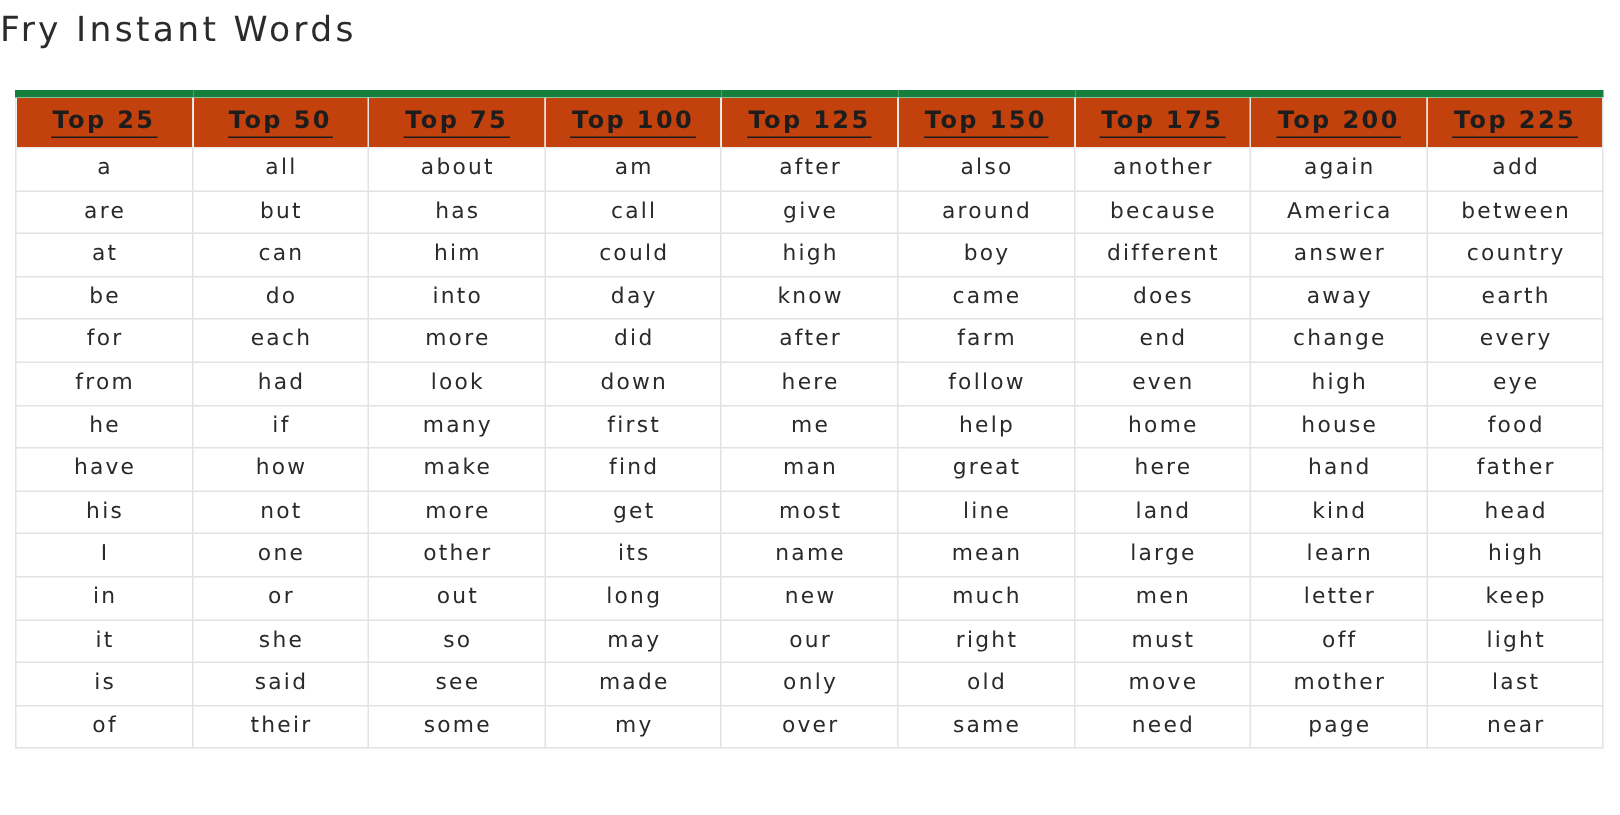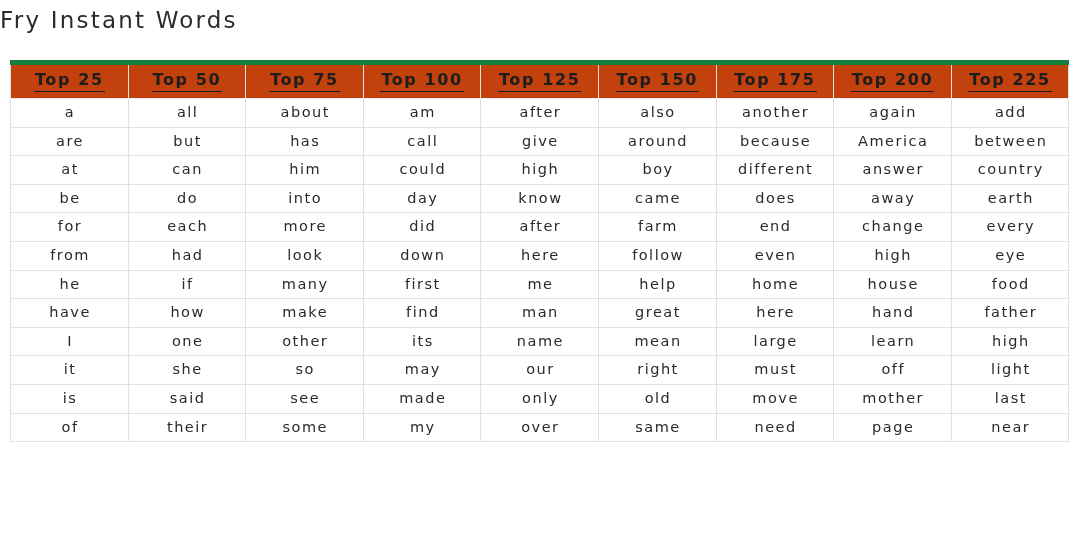--- a/index.html
+++ b/index.html
@@ -211,31 +211,53 @@
             <td><span class="cell-text">how</span></td>
             <td><span class="cell-text">make</span></td>
             <td><span class="cell-text">find</span></td>
             <td><span class="cell-text">man</span></td>
             <td><span class="cell-text">great</span></td>
             <td><span class="cell-text">here</span></td>
             <td><span class="cell-text">hand</span></td>
             <td><span class="cell-text">father</span></td>
           </tr>
           <tr>
+            <td><span class="cell-text">his</span></td>
+            <td><span class="cell-text">not</span></td>
+            <td><span class="cell-text">more</span></td>
+            <td><span class="cell-text">get</span></td>
+            <td><span class="cell-text">most</span></td>
+            <td><span class="cell-text">line</span></td>
+            <td><span class="cell-text">land</span></td>
+            <td><span class="cell-text">kind</span></td>
+            <td><span class="cell-text">head</span></td>
+          </tr>
+          <tr>
             <td><span class="cell-text">I</span></td>
             <td><span class="cell-text">one</span></td>
             <td><span class="cell-text">other</span></td>
             <td><span class="cell-text">its</span></td>
             <td><span class="cell-text">name</span></td>
             <td><span class="cell-text">mean</span></td>
             <td><span class="cell-text">large</span></td>
             <td><span class="cell-text">learn</span></td>
             <td><span class="cell-text">high</span></td>
           </tr>
           <tr>
+            <td><span class="cell-text">in</span></td>
+            <td><span class="cell-text">or</span></td>
+            <td><span class="cell-text">out</span></td>
+            <td><span class="cell-text">long</span></td>
+            <td><span class="cell-text">new</span></td>
+            <td><span class="cell-text">much</span></td>
+            <td><span class="cell-text">men</span></td>
+            <td><span class="cell-text">letter</span></td>
+            <td><span class="cell-text">keep</span></td>
+          </tr>
+          <tr>
             <td><span class="cell-text">it</span></td>
             <td><span class="cell-text">she</span></td>
             <td><span class="cell-text">so</span></td>
             <td><span class="cell-text">may</span></td>
             <td><span class="cell-text">our</span></td>
             <td><span class="cell-text">right</span></td>
             <td><span class="cell-text">must</span></td>
             <td><span class="cell-text">off</span></td>
             <td><span class="cell-text">light</span></td>
           </tr>

